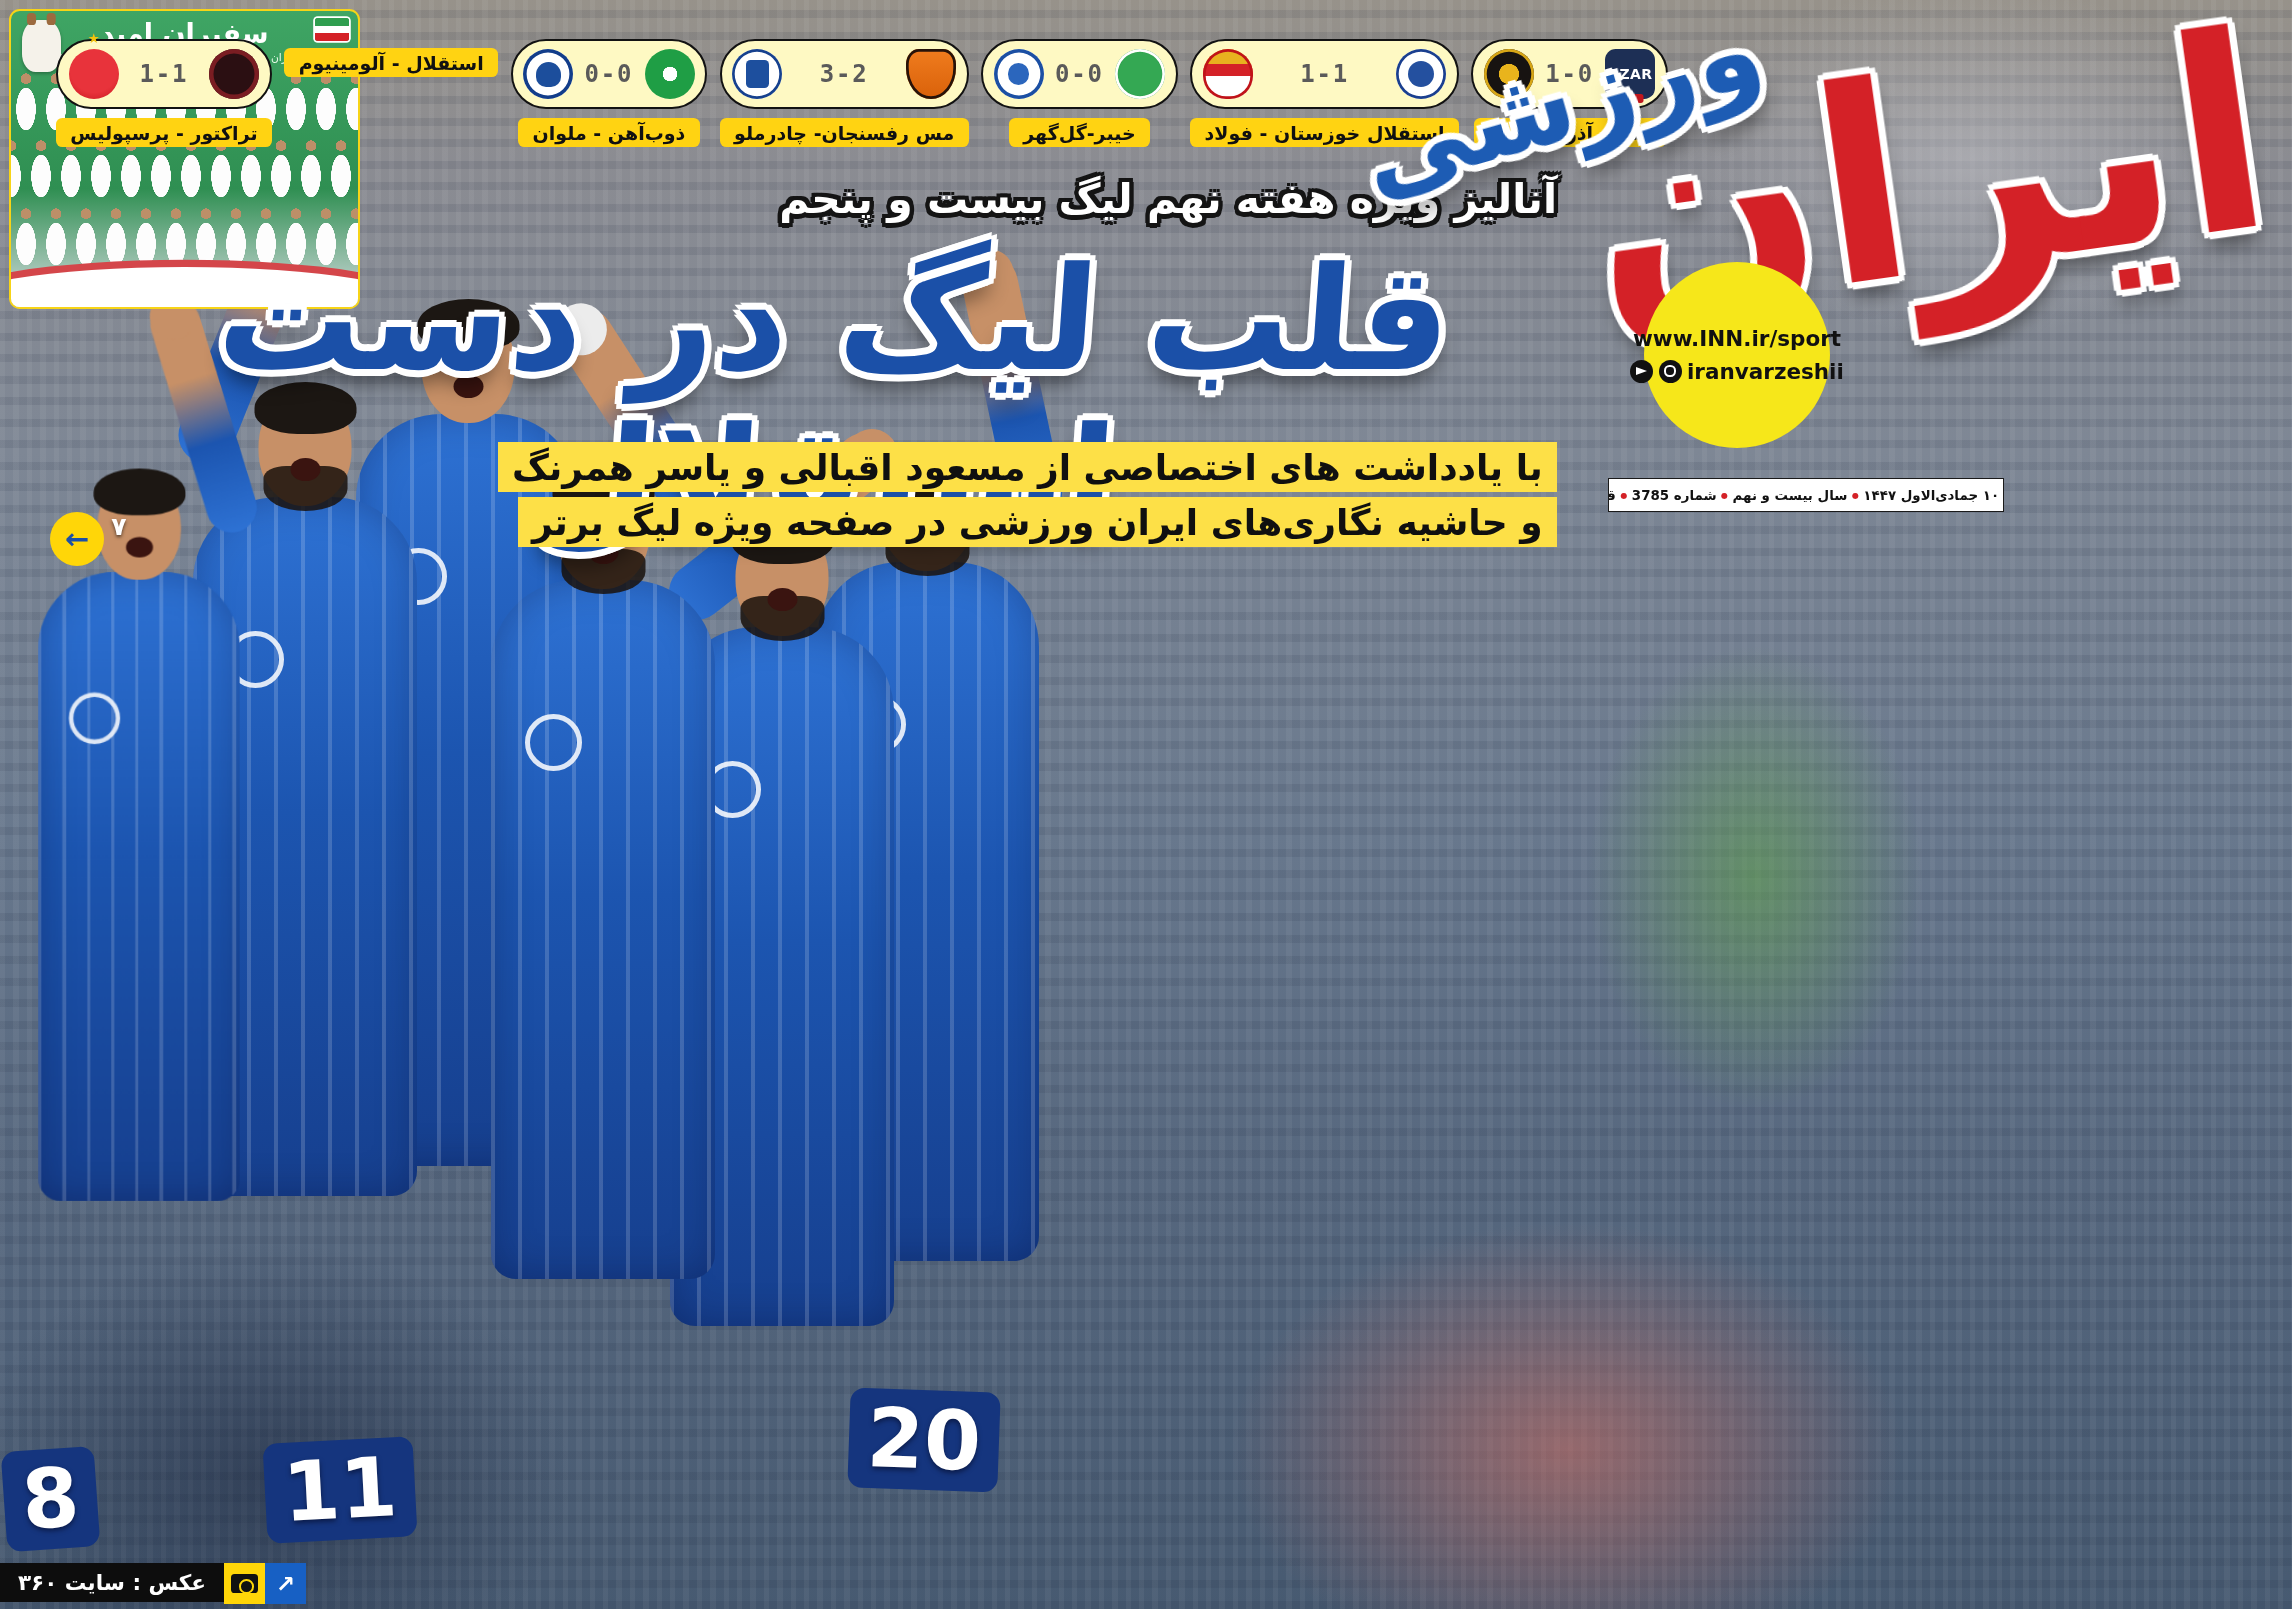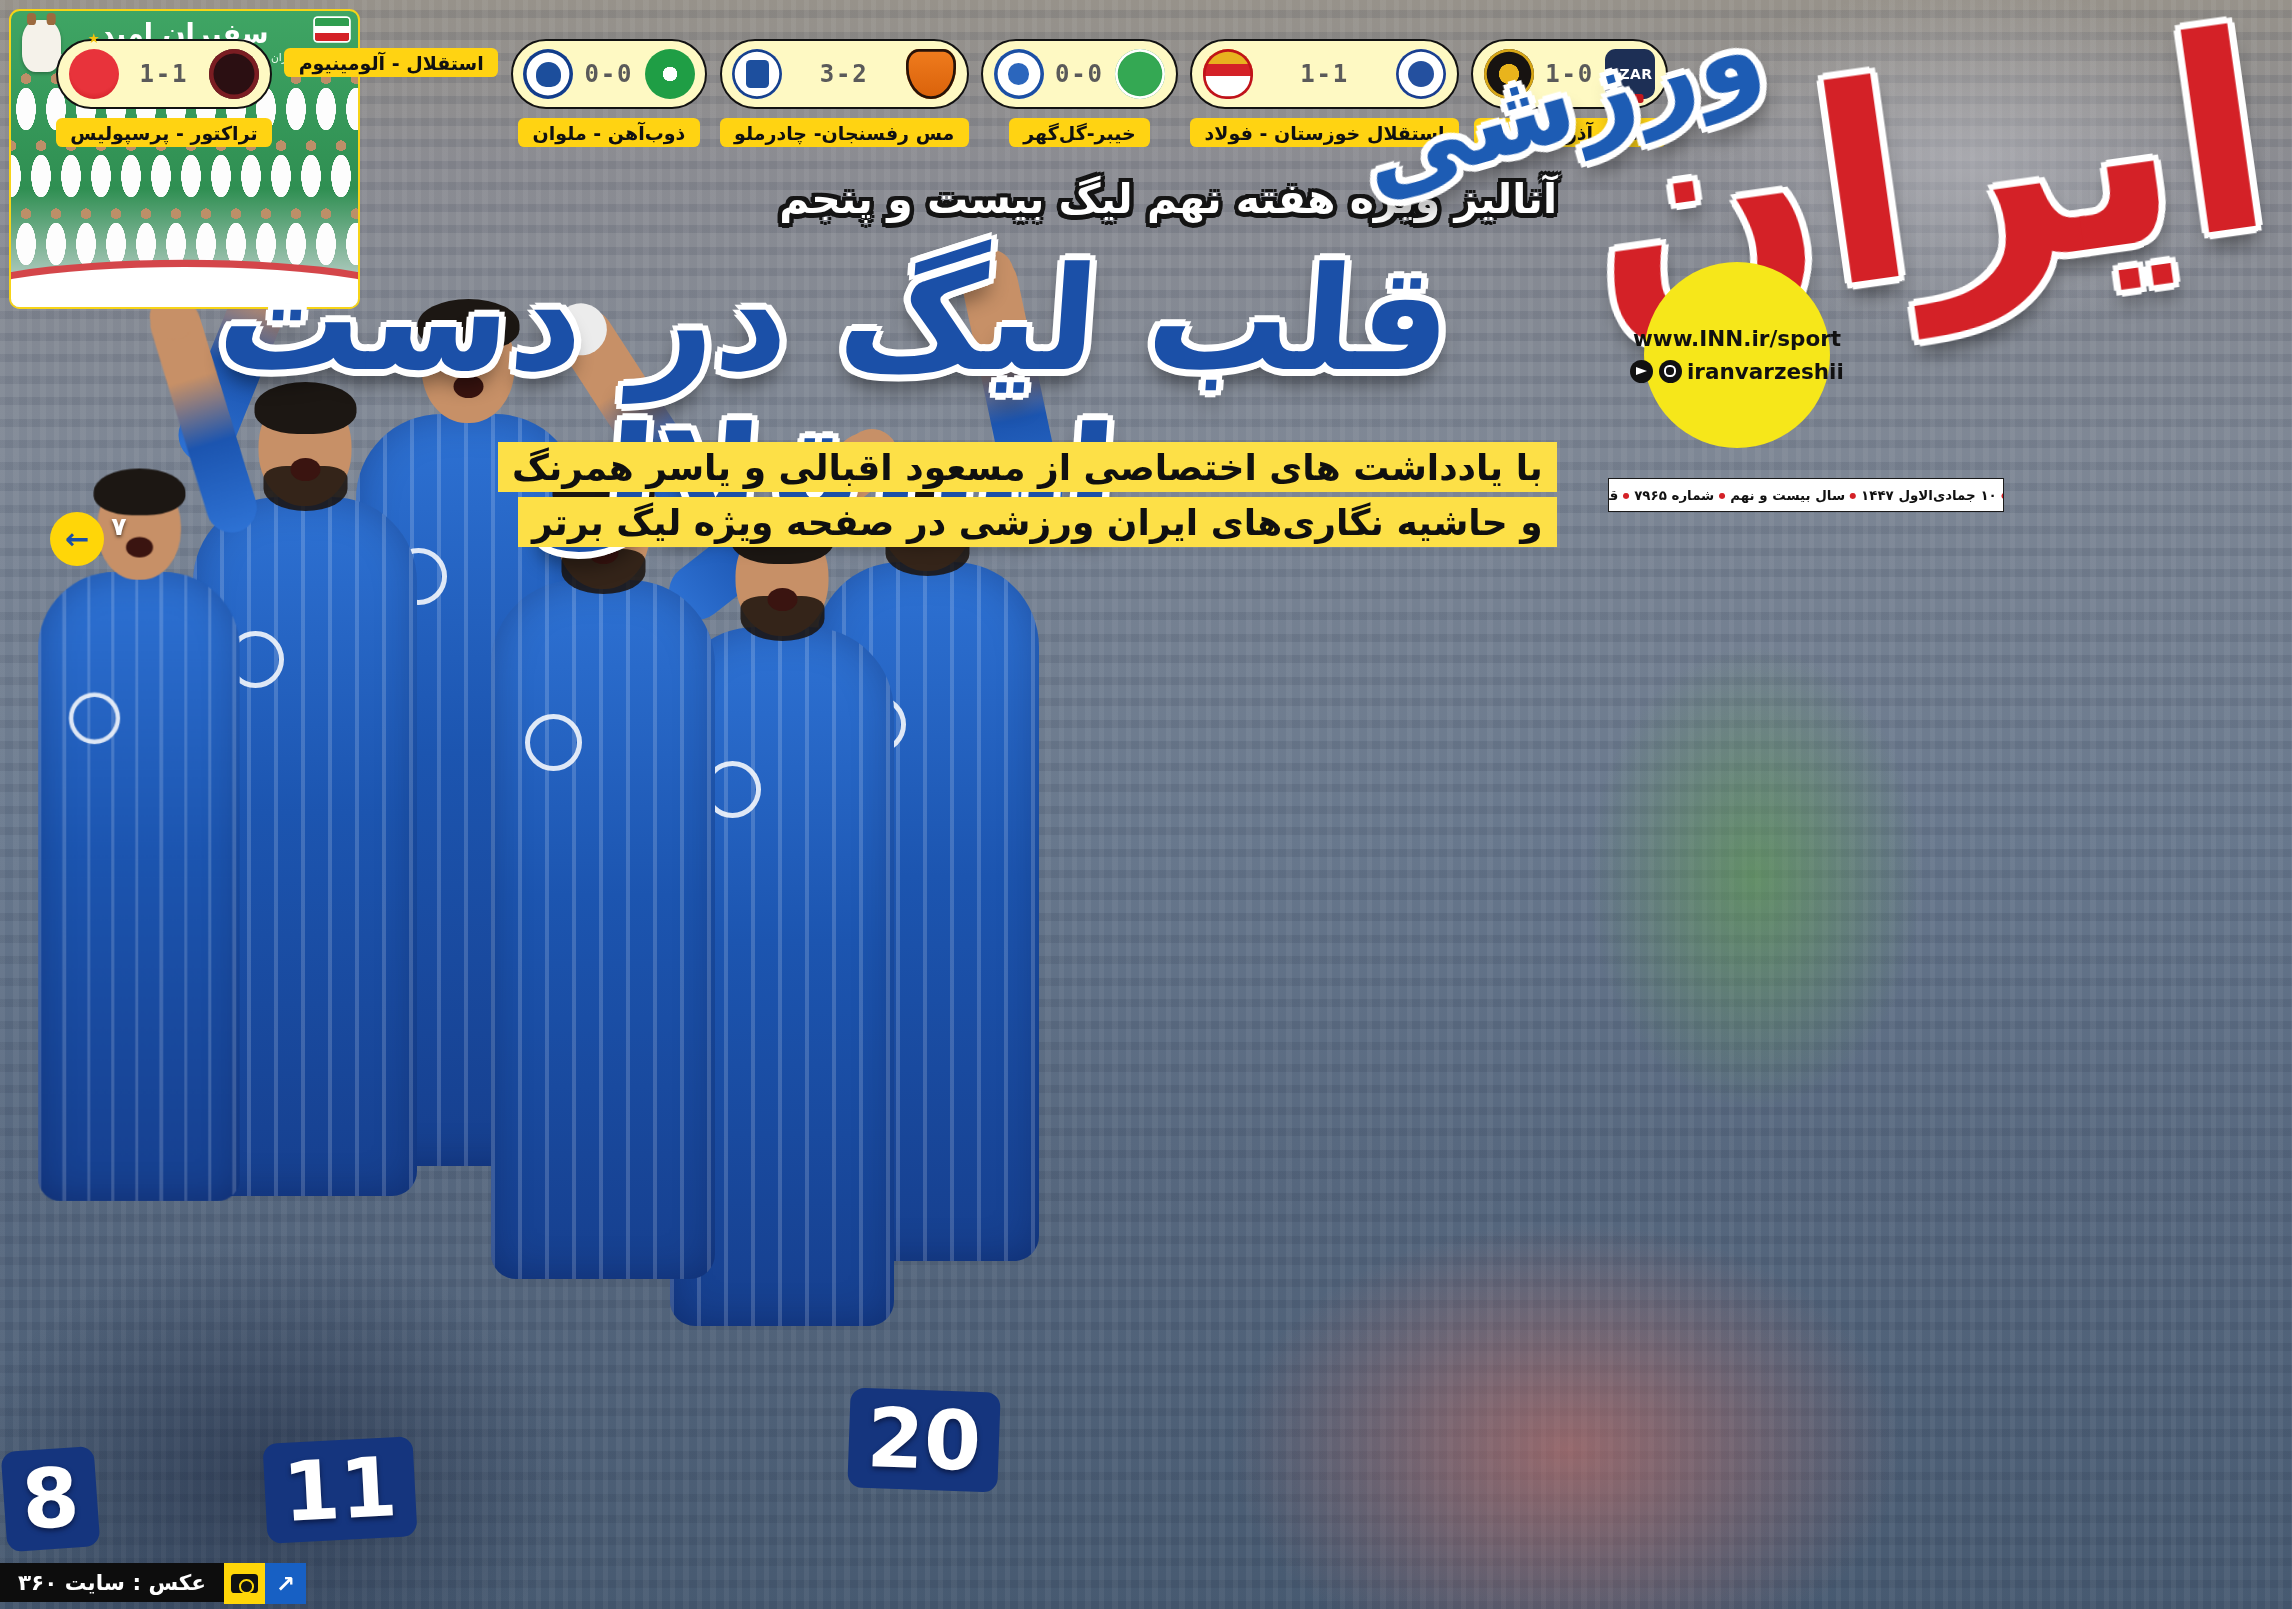--- a/index.html
+++ b/index.html
@@ -338,21 +338,21 @@
   <div class="badge-row">
     <span class="soc soc-tg"></span>
     <span class="soc soc-ig"></span>
     <span class="badge-handle">iranvarzeshii</span>
   </div>
 </div>
 <div class="abs dateline">
   <span>شنبه ۱۰آبان ۱۴۰۴</span>
   <span>۱۰ جمادی‌الاول ۱۴۴۷</span>
   <span>سال بیست و نهم</span>
-  <span>شماره ۷۹۶۵</span>
+  <span>شماره 3785</span>
   <span>قیمت: ۱۰۰۰۰ تومان</span>
 </div>
 
 <div class="abs lead-kicker">آنالیز ویژه هفته نهم لیگ بیست و پنجم</div>
 <div class="abs lead-headline outline-w">قلب لیگ در دست استقلال</div>
 <div class="abs lead-sub">
   <span class="sub-line">با یادداشت های اختصاصی از مسعود اقبالی و یاسر همرنگ</span>
   <span class="sub-line">و حاشیه نگاری‌های ایران ورزشی در صفحه ویژه لیگ برتر</span>
 </div>
 <div class="abs lead-ref">

